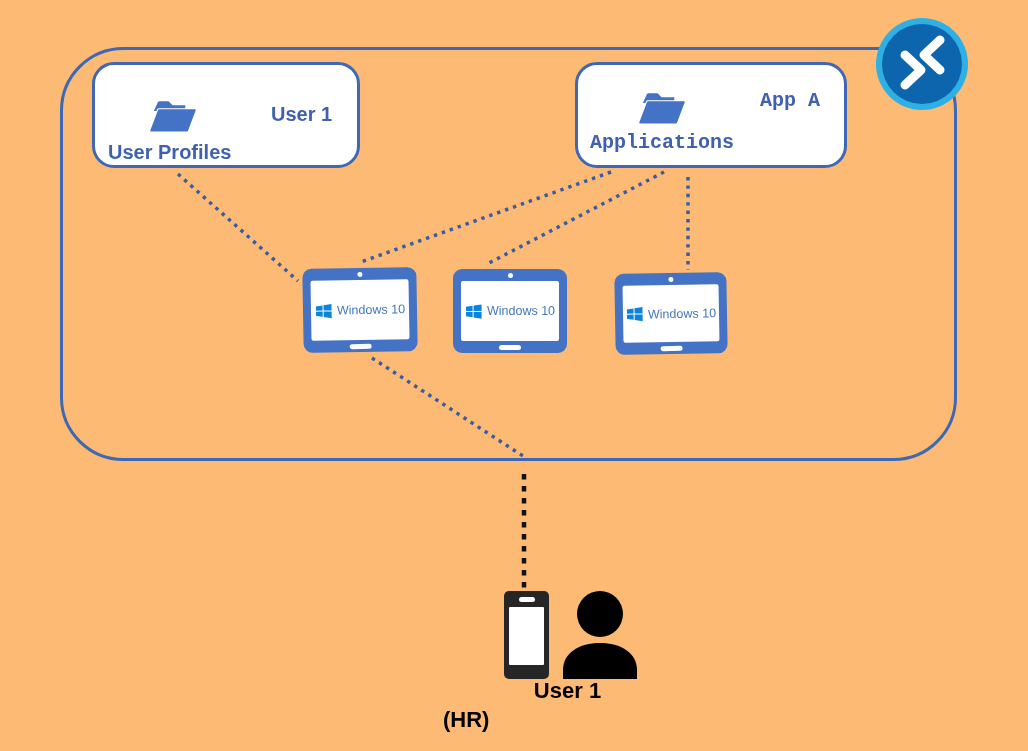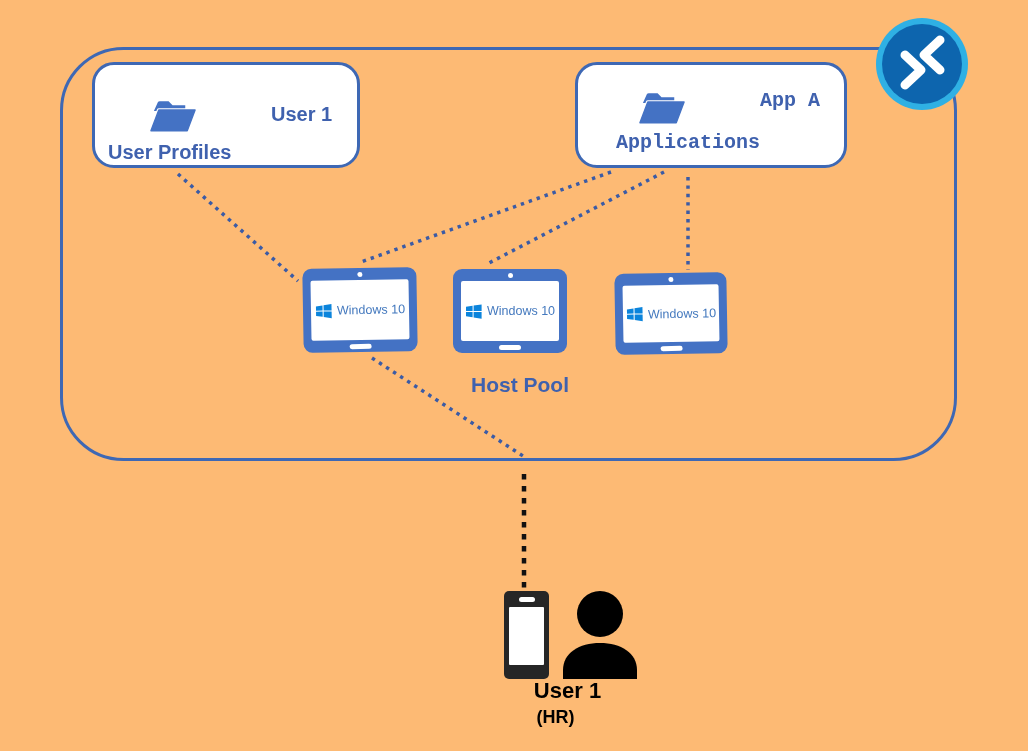--- a/index.html
+++ b/index.html
@@ -62,22 +62,22 @@
   }
   .phone .speaker{
     position:absolute;top:6px;left:50%;margin-left:-8px;width:16px;height:5px;border-radius:3px;background:#fff;
   }
   .person{position:absolute;left:558px;top:591px;}
   .user-name{
     position:absolute;left:455px;top:678px;width:225px;text-align:center;
     color:#000;font-weight:bold;font-size:22px;
   }
   .user-dept{
-    position:absolute;left:443px;top:707px;width:225px;text-align:center;
-    color:#000;font-weight:bold;font-size:18px;
+    position:absolute;left:443px;top:707px;width:225px;text-align:left;
+    color:#000;font-weight:bold;font-size:22px;
   }
 </style>
 </head>
 <body>
 
 <div class="stage">
 
   <svg class="wires" width="1028" height="751" viewBox="0 0 1028 751">
     <rect x="61.5" y="48.5" width="894" height="411" rx="62" fill="none" stroke="#3E68B4" stroke-width="3"></rect>
     <line x1="178" y1="174" x2="298" y2="281" stroke="#3B5BA5" stroke-width="3.5" stroke-dasharray="3.4 5"></line>
@@ -98,21 +98,21 @@
     <div class="box-title" style="left:13px;top:76px;text-align:center;">User Profiles</div>
   </div>
 
   <div class="rbox" style="left:575px;top:62px;width:272px;height:106px;font-family:Liberation Mono, monospace;">
     <svg class="folder" style="left:61px;top:21px;" width="47" height="42" viewBox="0 0 48 40">
       <path d="M4,16 L8,7 Q8.5,6 10,6 L19,6 L23,10 L36,10 L36,16 Z" fill="#4472C4"></path>
       <path d="M1,36 L9,15 L46,15 L38,36 Z" fill="none" stroke="#ffffff" stroke-width="4" stroke-linejoin="round"></path>
       <path d="M1,36 L9,15 L46,15 L38,36 Z" fill="#4472C4" stroke="#4472C4" stroke-width="1.5" stroke-linejoin="round"></path>
     </svg>
     <div class="item-label" style="left:182px;top:24px;">App A</div>
-    <div class="box-title" style="left:38px;top:66px;">Applications</div>
+    <div class="box-title" style="left:12px;top:66px;">Applications</div>
   </div>
 
   <div class="tablet" style="left:303px;top:268px;width:114px;height:84px;transform:rotate(-1deg);">
     <div class="cam"></div>
     <div class="screen">
       <svg width="17" height="17" viewBox="0 0 17 16.5">
         <path d="M1,3.4 L7.6,2.5 V7.7 H1 Z M8.6,2.3 L16.6,1.2 V7.7 H8.6 Z M1,8.7 H7.6 V13.9 L1,13 Z M8.6,8.7 H16.6 V15.4 L8.6,14.2 Z" fill="#0B84DC"></path>
       </svg>
       <span class="winos">Windows 10</span>
     </div>
@@ -134,21 +134,20 @@
     <div class="cam"></div>
     <div class="screen">
       <svg width="17" height="17" viewBox="0 0 17 16.5">
         <path d="M1,3.4 L7.6,2.5 V7.7 H1 Z M8.6,2.3 L16.6,1.2 V7.7 H8.6 Z M1,8.7 H7.6 V13.9 L1,13 Z M8.6,8.7 H16.6 V15.4 L8.6,14.2 Z" fill="#0B84DC"></path>
       </svg>
       <span class="winos">Windows 10</span>
     </div>
     <div class="homebtn"></div>
   </div>
 
-  <div class="hostpool-label">Host Pool</div>
 
   <div class="avd">
     <div class="avd-core"></div>
     <svg width="92" height="92" viewBox="0 0 92 92">
       <polyline points="29,37 45,52 29,67" fill="none" stroke="#ffffff" stroke-width="9" stroke-linecap="round" stroke-linejoin="round"></polyline>
       <polyline points="64,22 48,37 64,52" fill="none" stroke="#ffffff" stroke-width="9" stroke-linecap="round" stroke-linejoin="round"></polyline>
     </svg>
   </div>
 
   <div class="phone">

